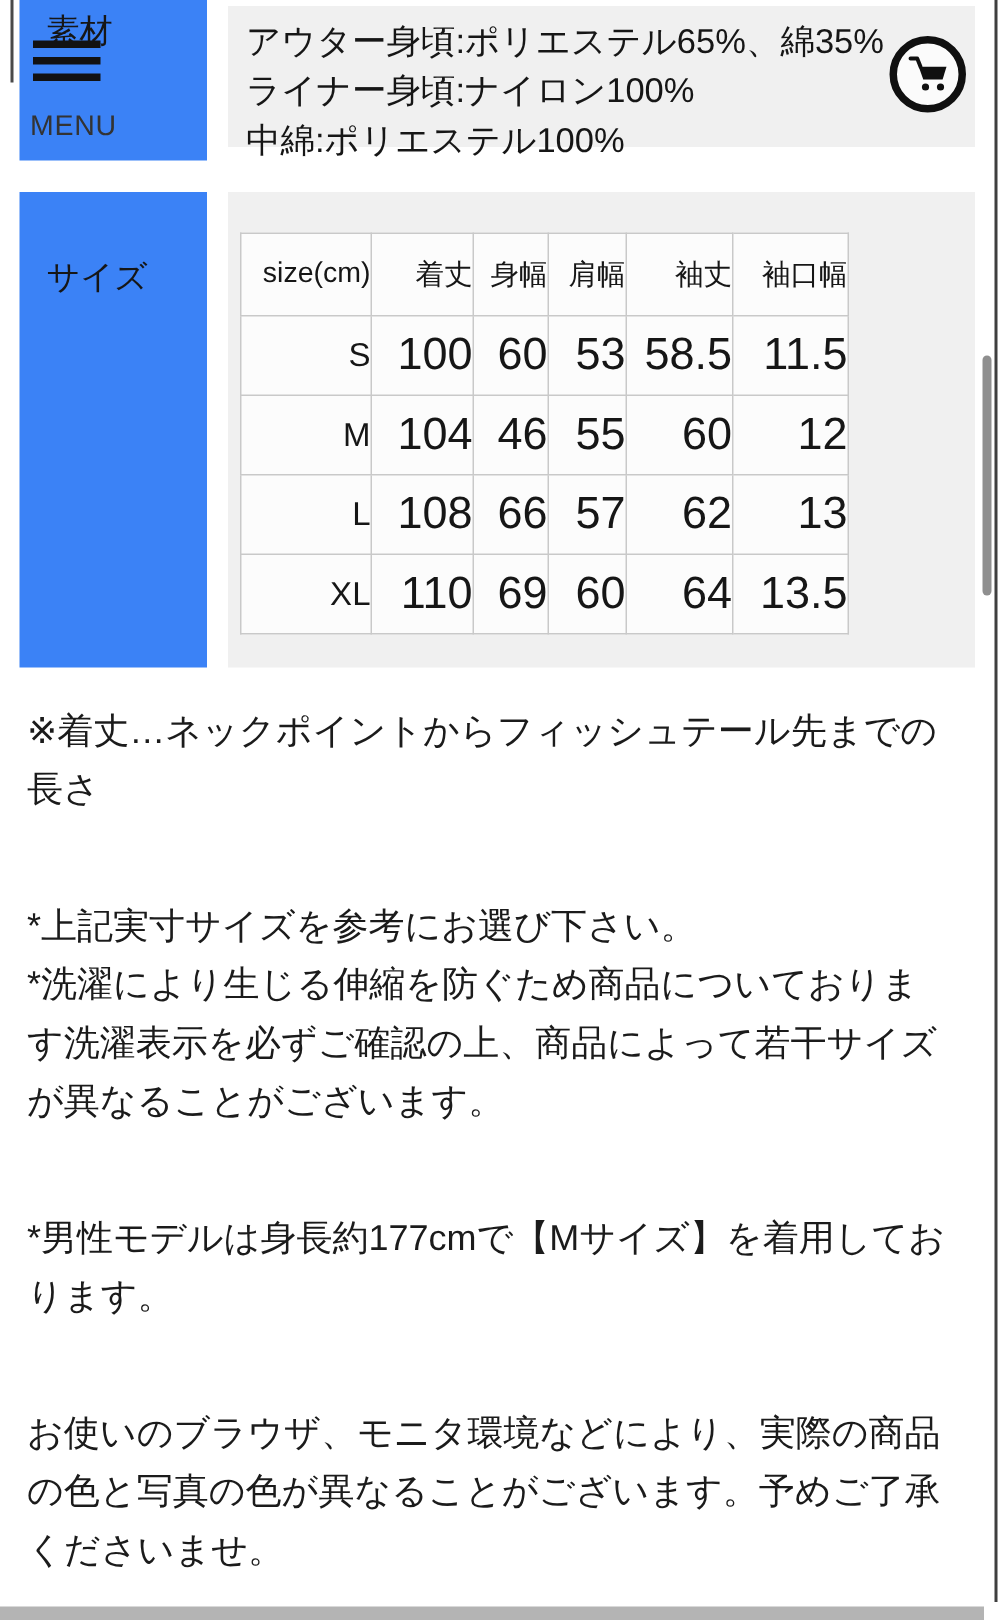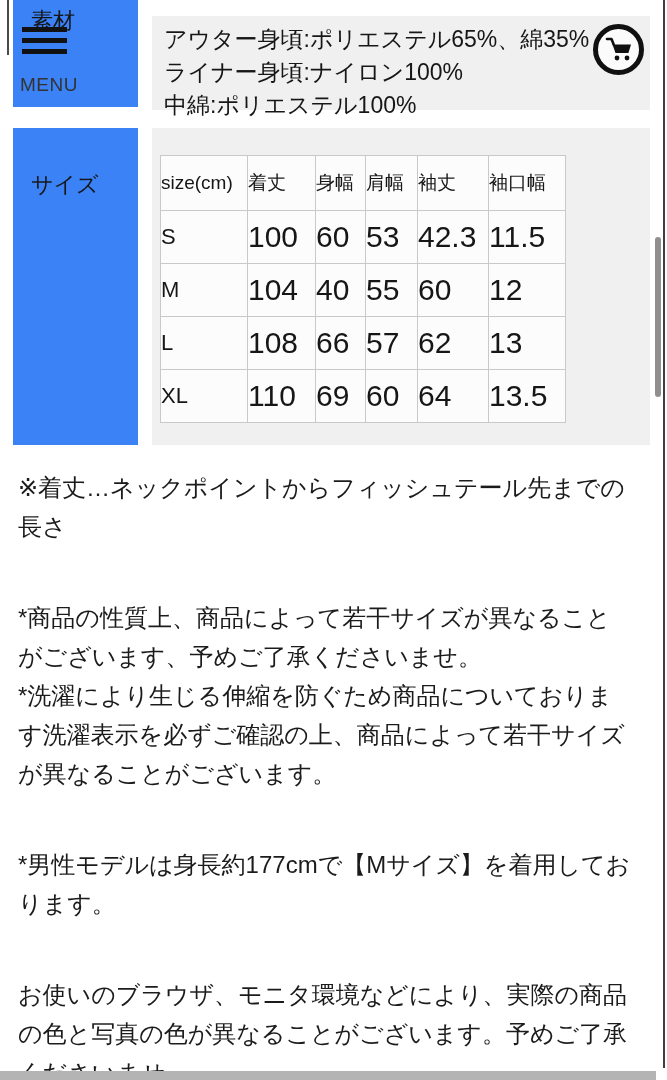--- a/index.html
+++ b/index.html
@@ -6,30 +6,30 @@
   .page{
     position:relative;width:667px;height:1080px;background:#ffffff;
     font-family:"Liberation Sans","DejaVu Sans",sans-serif;color:#1b1b1b;
     overflow:hidden;
   }
   
   .cell{position:absolute;box-sizing:border-box;}
   .label-cell{left:13px;width:125px;background:#3b82f6;font-size:22px;font-weight:400;color:#161616;}
   .value-cell{left:152px;width:498px;background:#f0f0f0;}
   .row1.label-cell{top:0;height:107px;padding:6px 0 0 18px;}
-  .row1.value-cell{top:16px;height:94px;padding:7px 0 0 12px;font-size:23px;line-height:33px;color:#161616;}
+  .row1.value-cell{top:4px;height:94px;padding:7px 0 0 12px;font-size:23px;line-height:33px;color:#161616;}
   .row2.label-cell{top:128px;height:317px;padding:42px 0 0 18px;}
   .row2.value-cell{top:128px;height:317px;}
   
   .size-table{
     position:absolute;left:8px;top:27px;border-collapse:collapse;
     background:#fcfcfc;color:#161616;table-layout:fixed;
   }
   .size-table th,.size-table td{
-    border:1px solid #c9c9c9;text-align:left;vertical-align:middle;padding:0;
+    border:1px solid #c9c9c9;text-align:right;vertical-align:middle;padding:0;
     font-weight:400;
   }
   .size-table th{height:54px;font-size:19px;}
   .size-table td{height:52px;font-size:30px;}
   .size-table td.size-col{font-size:22px;}
   
   .menu-btn{position:absolute;left:20px;top:0;width:64px;height:100px;cursor:pointer;}
   .hamburger{position:absolute;left:2px;top:27px;width:45px;height:28px;}
   .hamburger .bar{position:absolute;left:0;width:45px;height:5px;background:#121212;}
   .hamburger .bar:nth-child(1){top:0;}
@@ -90,27 +90,27 @@
           <th>袖丈</th>
           <th>袖口幅</th>
         </tr>
       </thead>
       <tbody>
         <tr>
           <td class="size-col">S</td>
           <td>100</td>
           <td>60</td>
           <td>53</td>
-          <td>42.3</td>
+          <td>58.5</td>
           <td>11.5</td>
         </tr>
         <tr>
           <td class="size-col">M</td>
           <td>104</td>
-          <td>40</td>
+          <td>46</td>
           <td>55</td>
           <td>60</td>
           <td>12</td>
         </tr>
         <tr>
           <td class="size-col">L</td>
           <td>108</td>
           <td>66</td>
           <td>57</td>
           <td>62</td>
@@ -143,21 +143,21 @@
       <path d="M8.5 8.5 h18.5 l-2.6 8.5 H11.5 Z" fill="#101010"></path>
       <circle cx="13" cy="22" r="2.4" fill="#101010"></circle>
       <circle cx="23" cy="22" r="2.4" fill="#101010"></circle>
     </svg>
   </div>
 
   <div class="notes">
     <p>※着丈…ネックポイントからフィッシュテール先までの長さ</p>
     <p class="note-group">
       </p>
-      <div>*商品の性質上、商品によって若干サイズが異なることがございます、予めご了承くださいませ。</div>
+      <div>*上記実寸サイズを参考にお選び下さい。</div>
       <div>*洗濯により生じる伸縮を防ぐため商品についております洗濯表示を必ずご確認の上、商品によって若干サイズが異なることがございます。</div>
     <p></p>
     <p>*男性モデルは身長約177cmで【Mサイズ】を着用しております。</p>
     <p>お使いのブラウザ、モニタ環境などにより、実際の商品の色と写真の色が異なることがございます。予めご了承くださいませ。</p>
   </div>
 
   <div class="vscroll"></div>
   <div class="right-border"></div>
   <div class="hscroll"></div>
 

